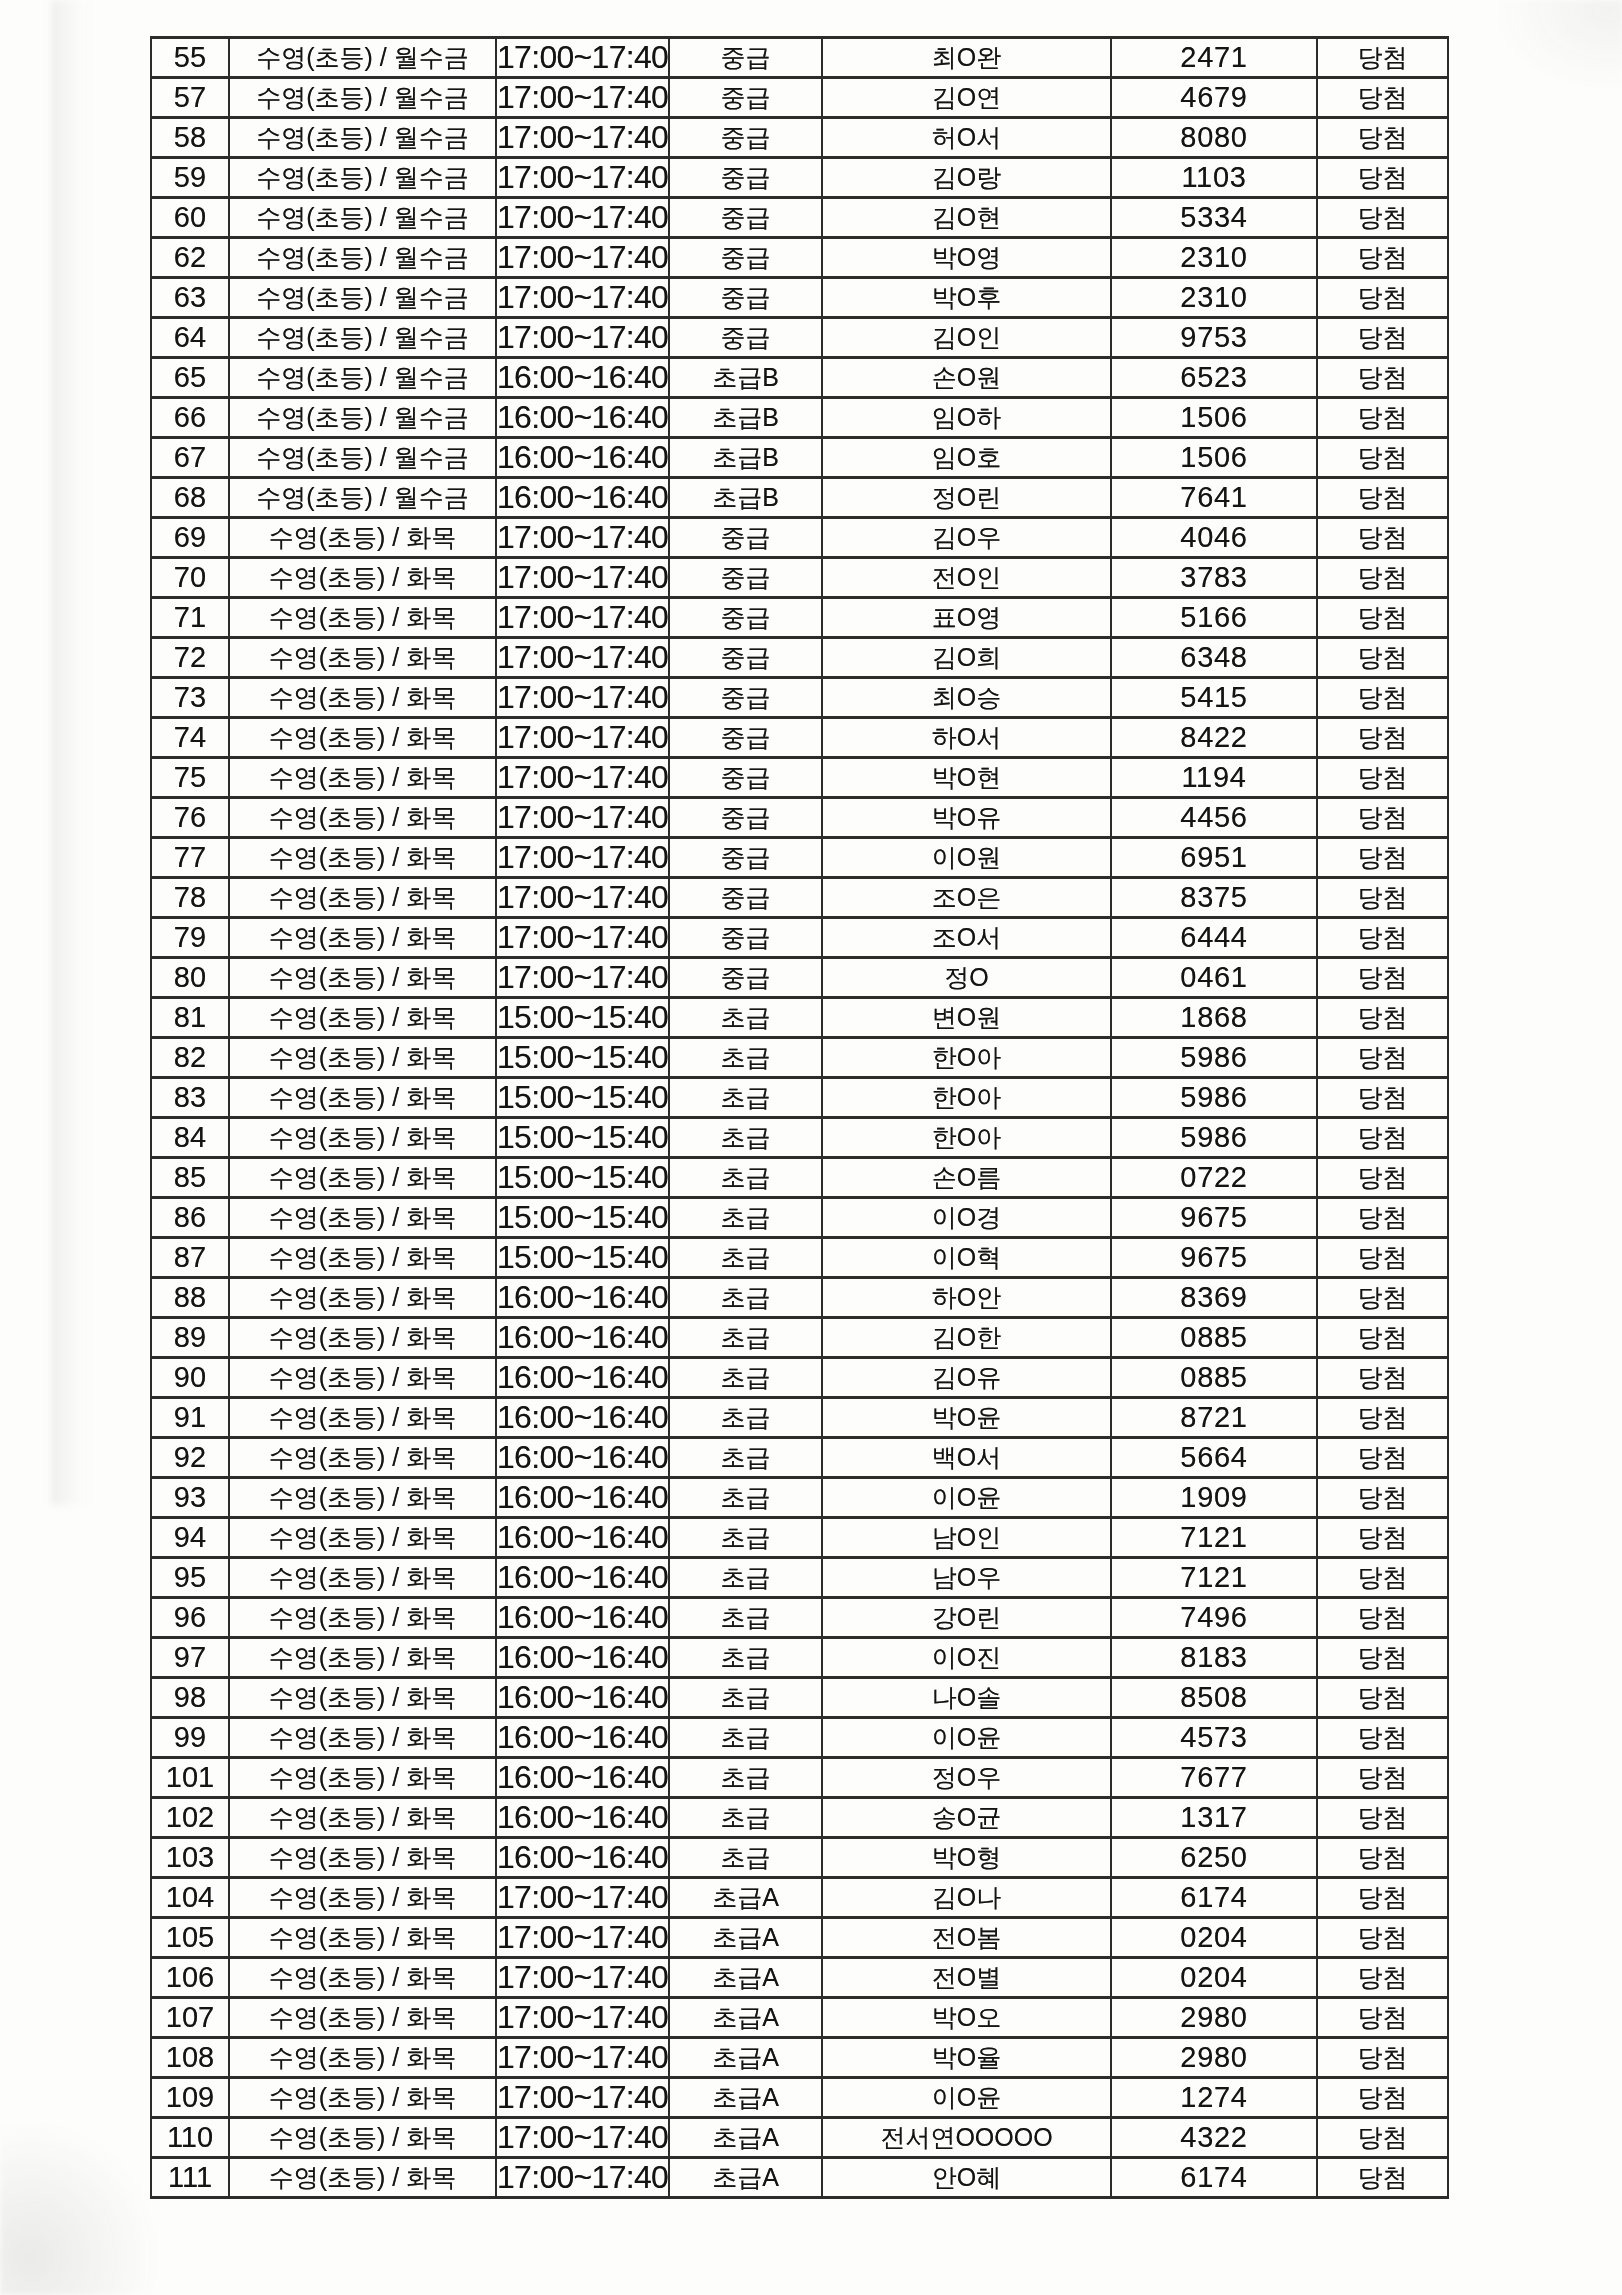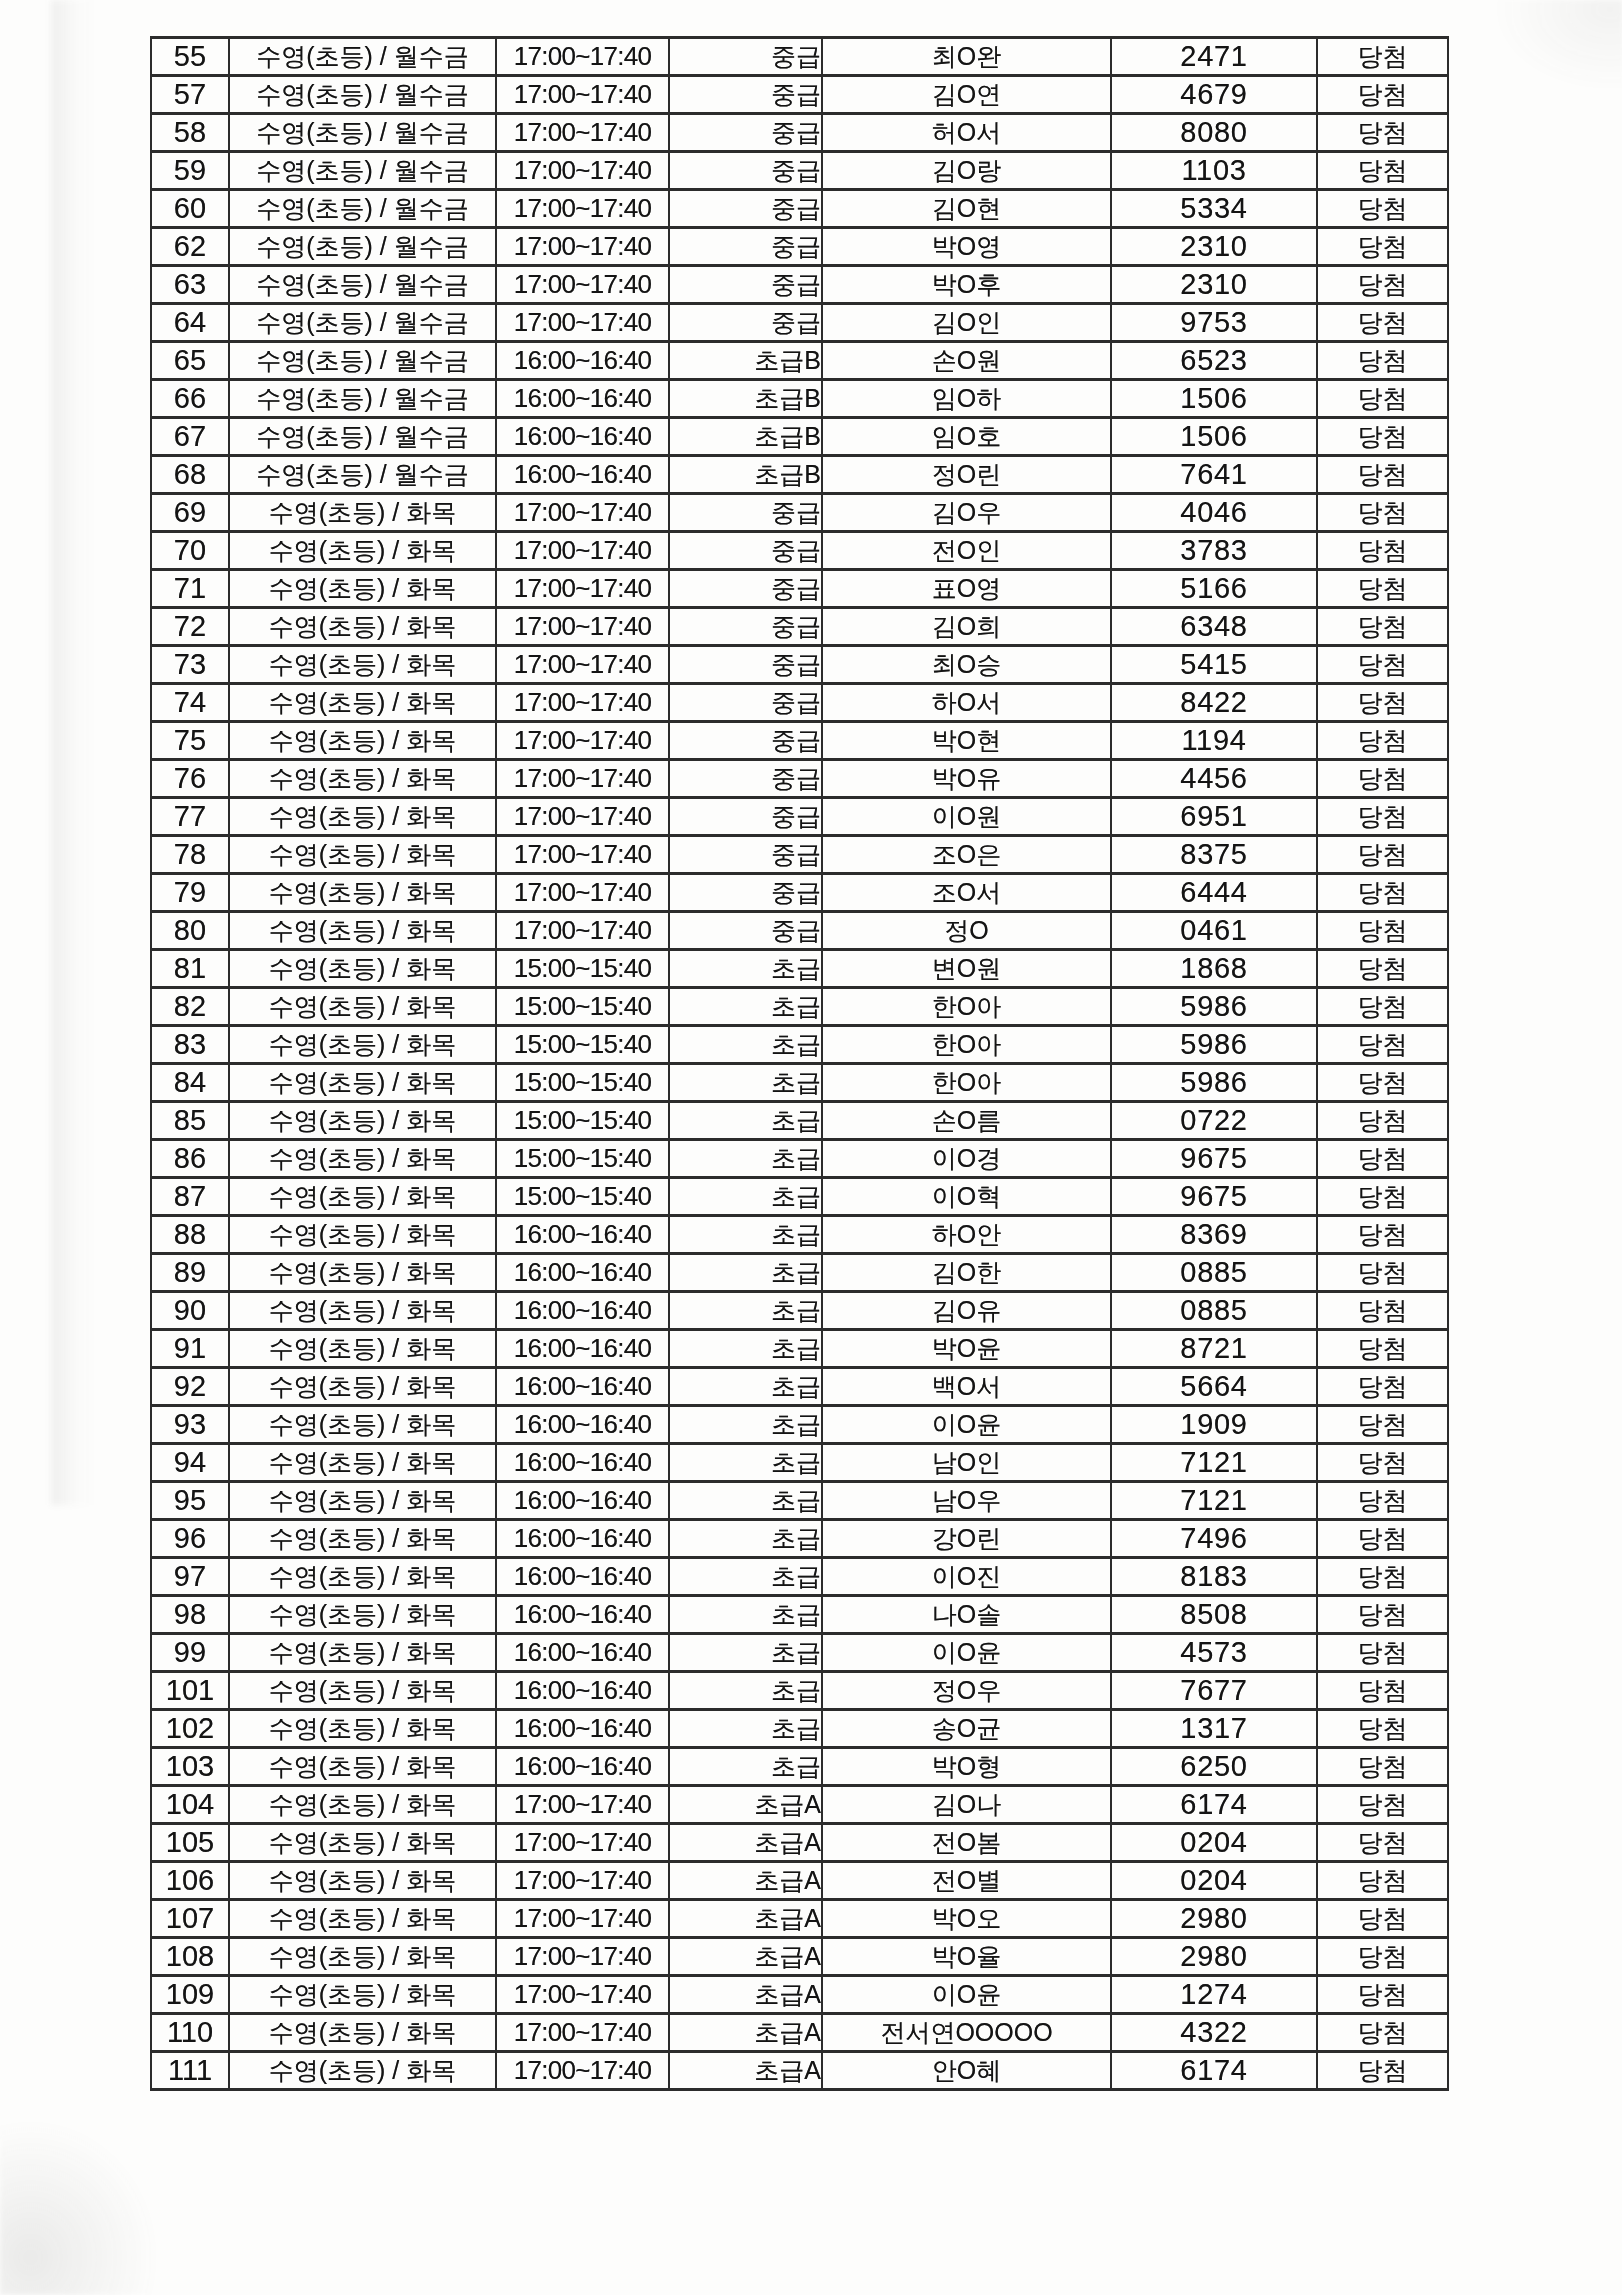--- a/index.html
+++ b/index.html
@@ -64,23 +64,23 @@
     text-align: center;
     vertical-align: middle;
     font-size: 25px;
     color: #141414;
     white-space: nowrap;
     overflow: hidden;
     text-shadow: 0 0 0.5px rgba(0,0,0,0.55);
   }
   
   .results-table td.cell-no     { font-size: 29px; }
-  .results-table td.cell-time   { font-size: 26px; letter-spacing: -0.7px; }
+  .results-table td.cell-time   { font-size: 32px; letter-spacing: -0.7px; }
   .results-table td.cell-number { font-size: 29px; letter-spacing: 0.7px; }
-  .results-table td.cell-level  { letter-spacing: 0px; text-align: right; }
+  .results-table td.cell-level  { letter-spacing: 0px; }
 </style>
 </head>
 <body>
 
 <div class="page">
   <div class="scan-streak-left"></div>
   <div class="scan-smudge-bottomleft"></div>
   <div class="scan-smudge-topright"></div>
 
   <table class="results-table">

